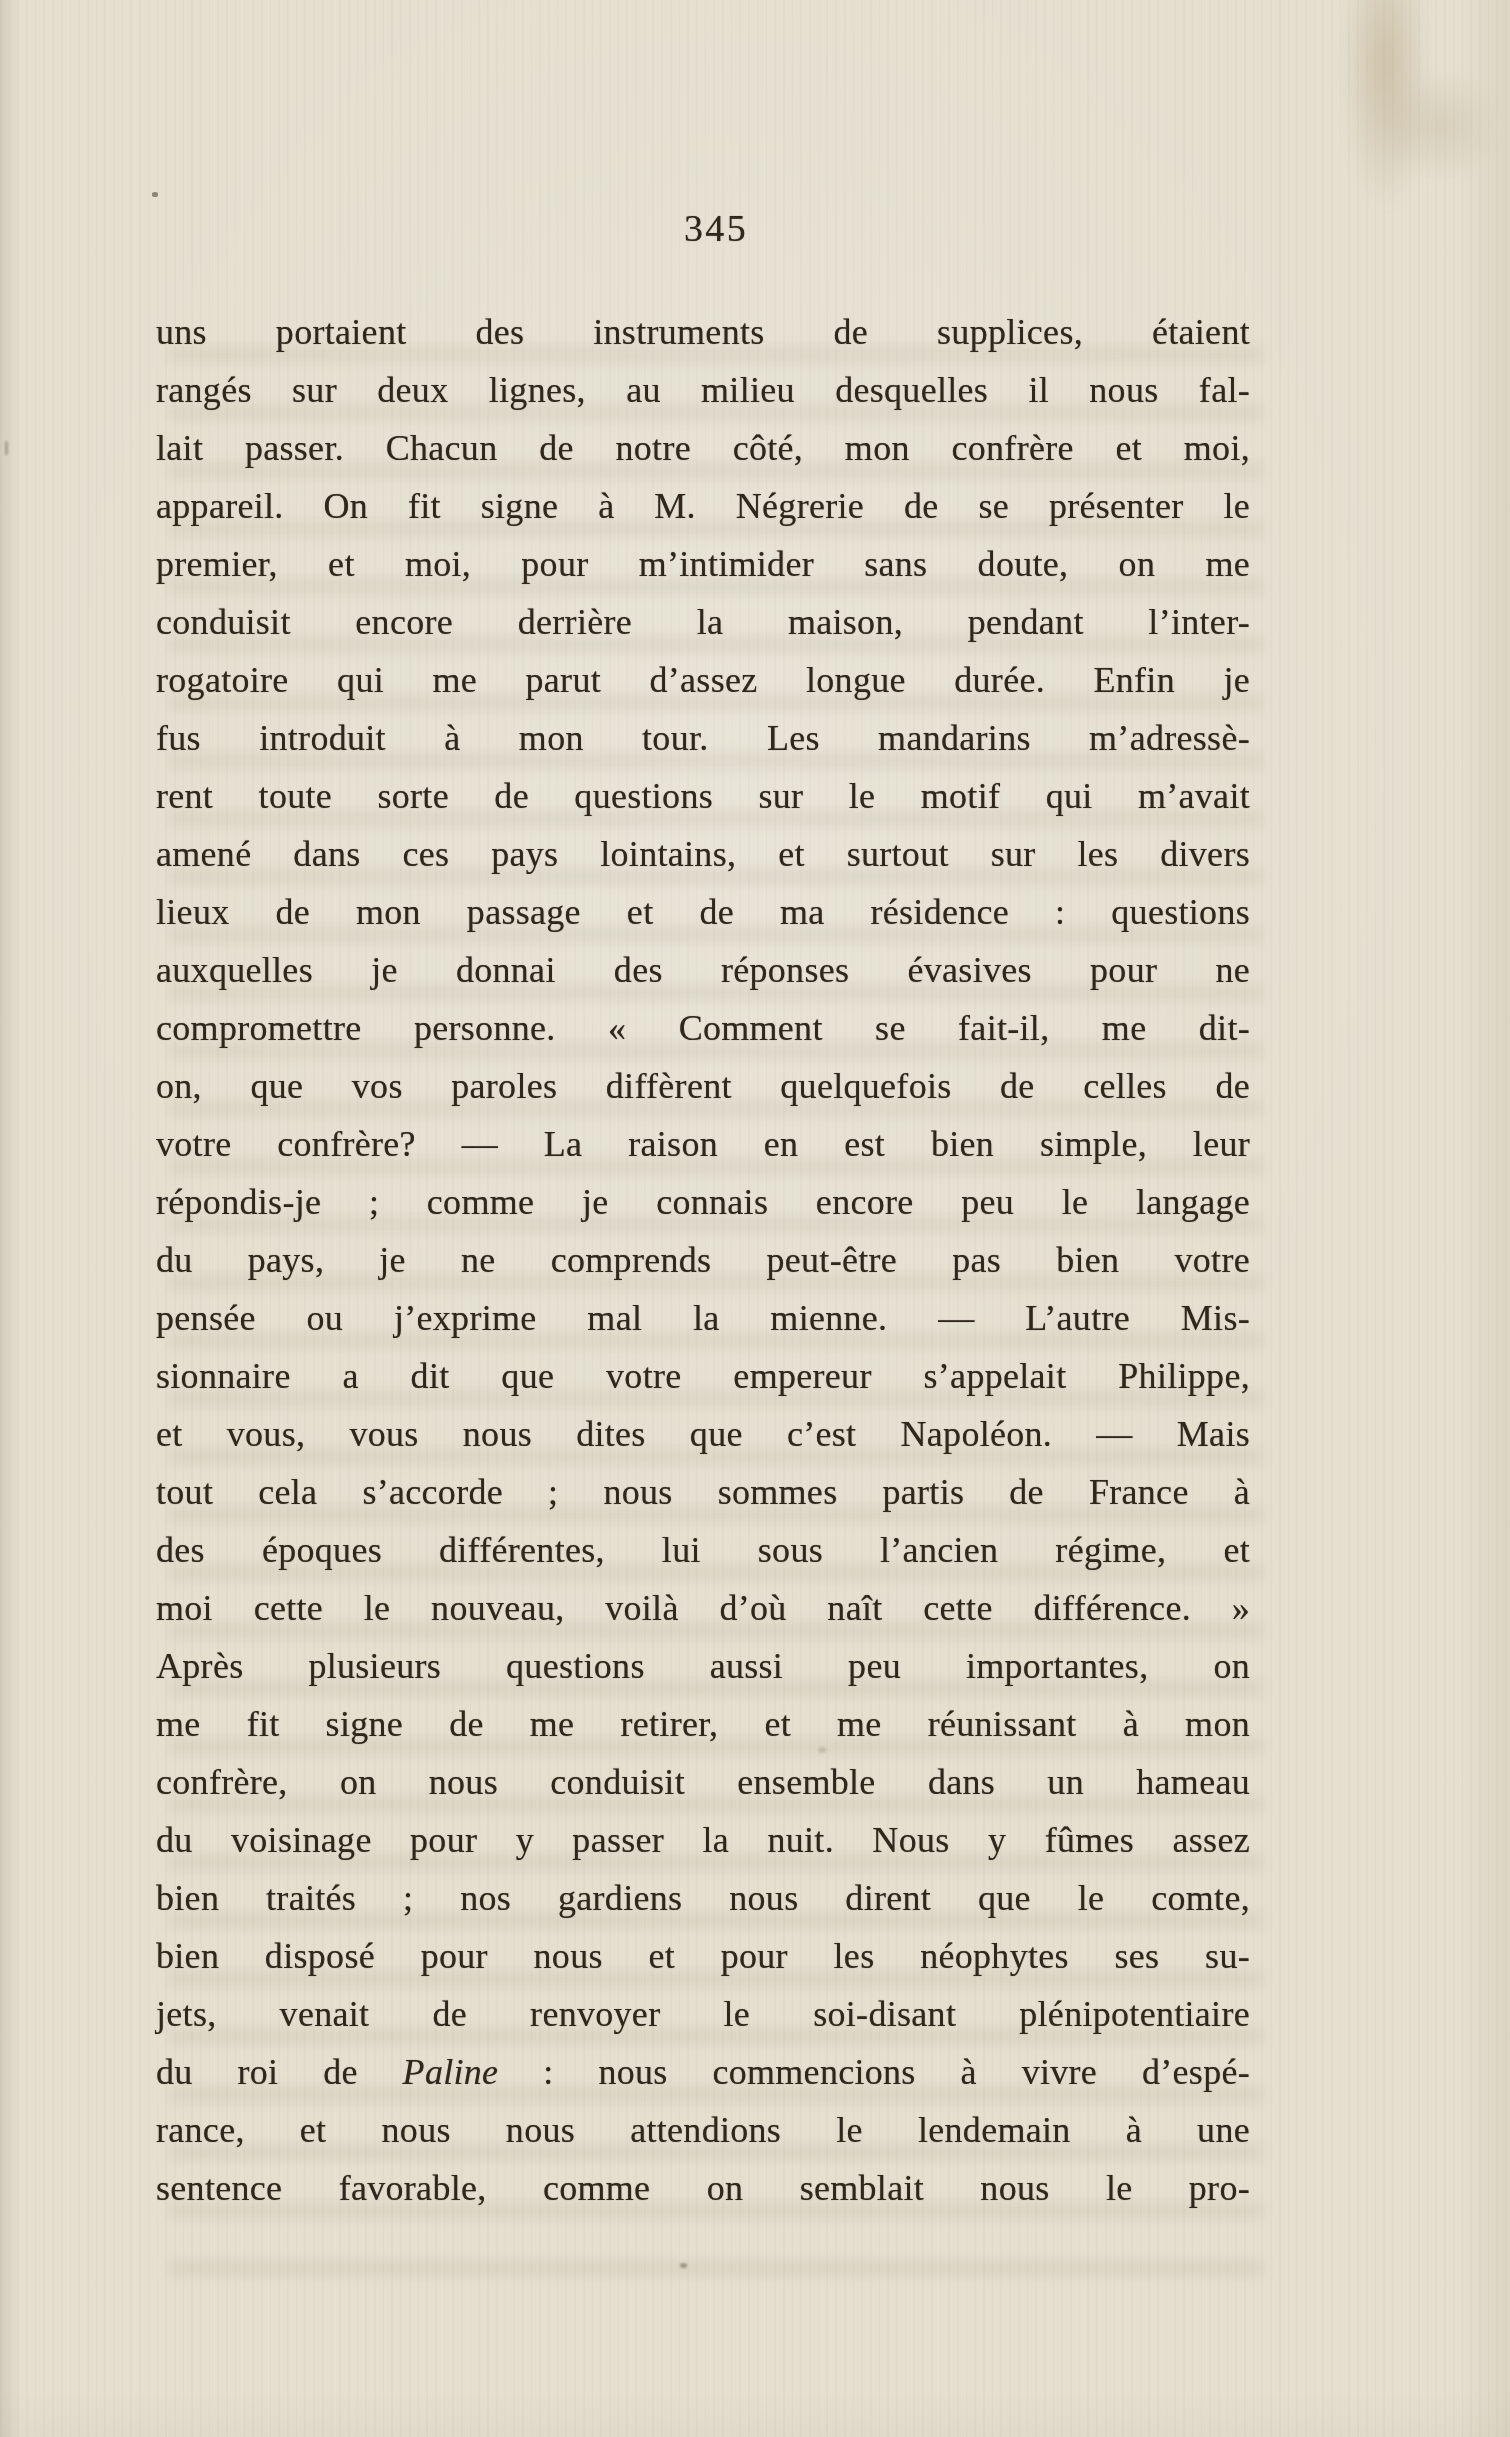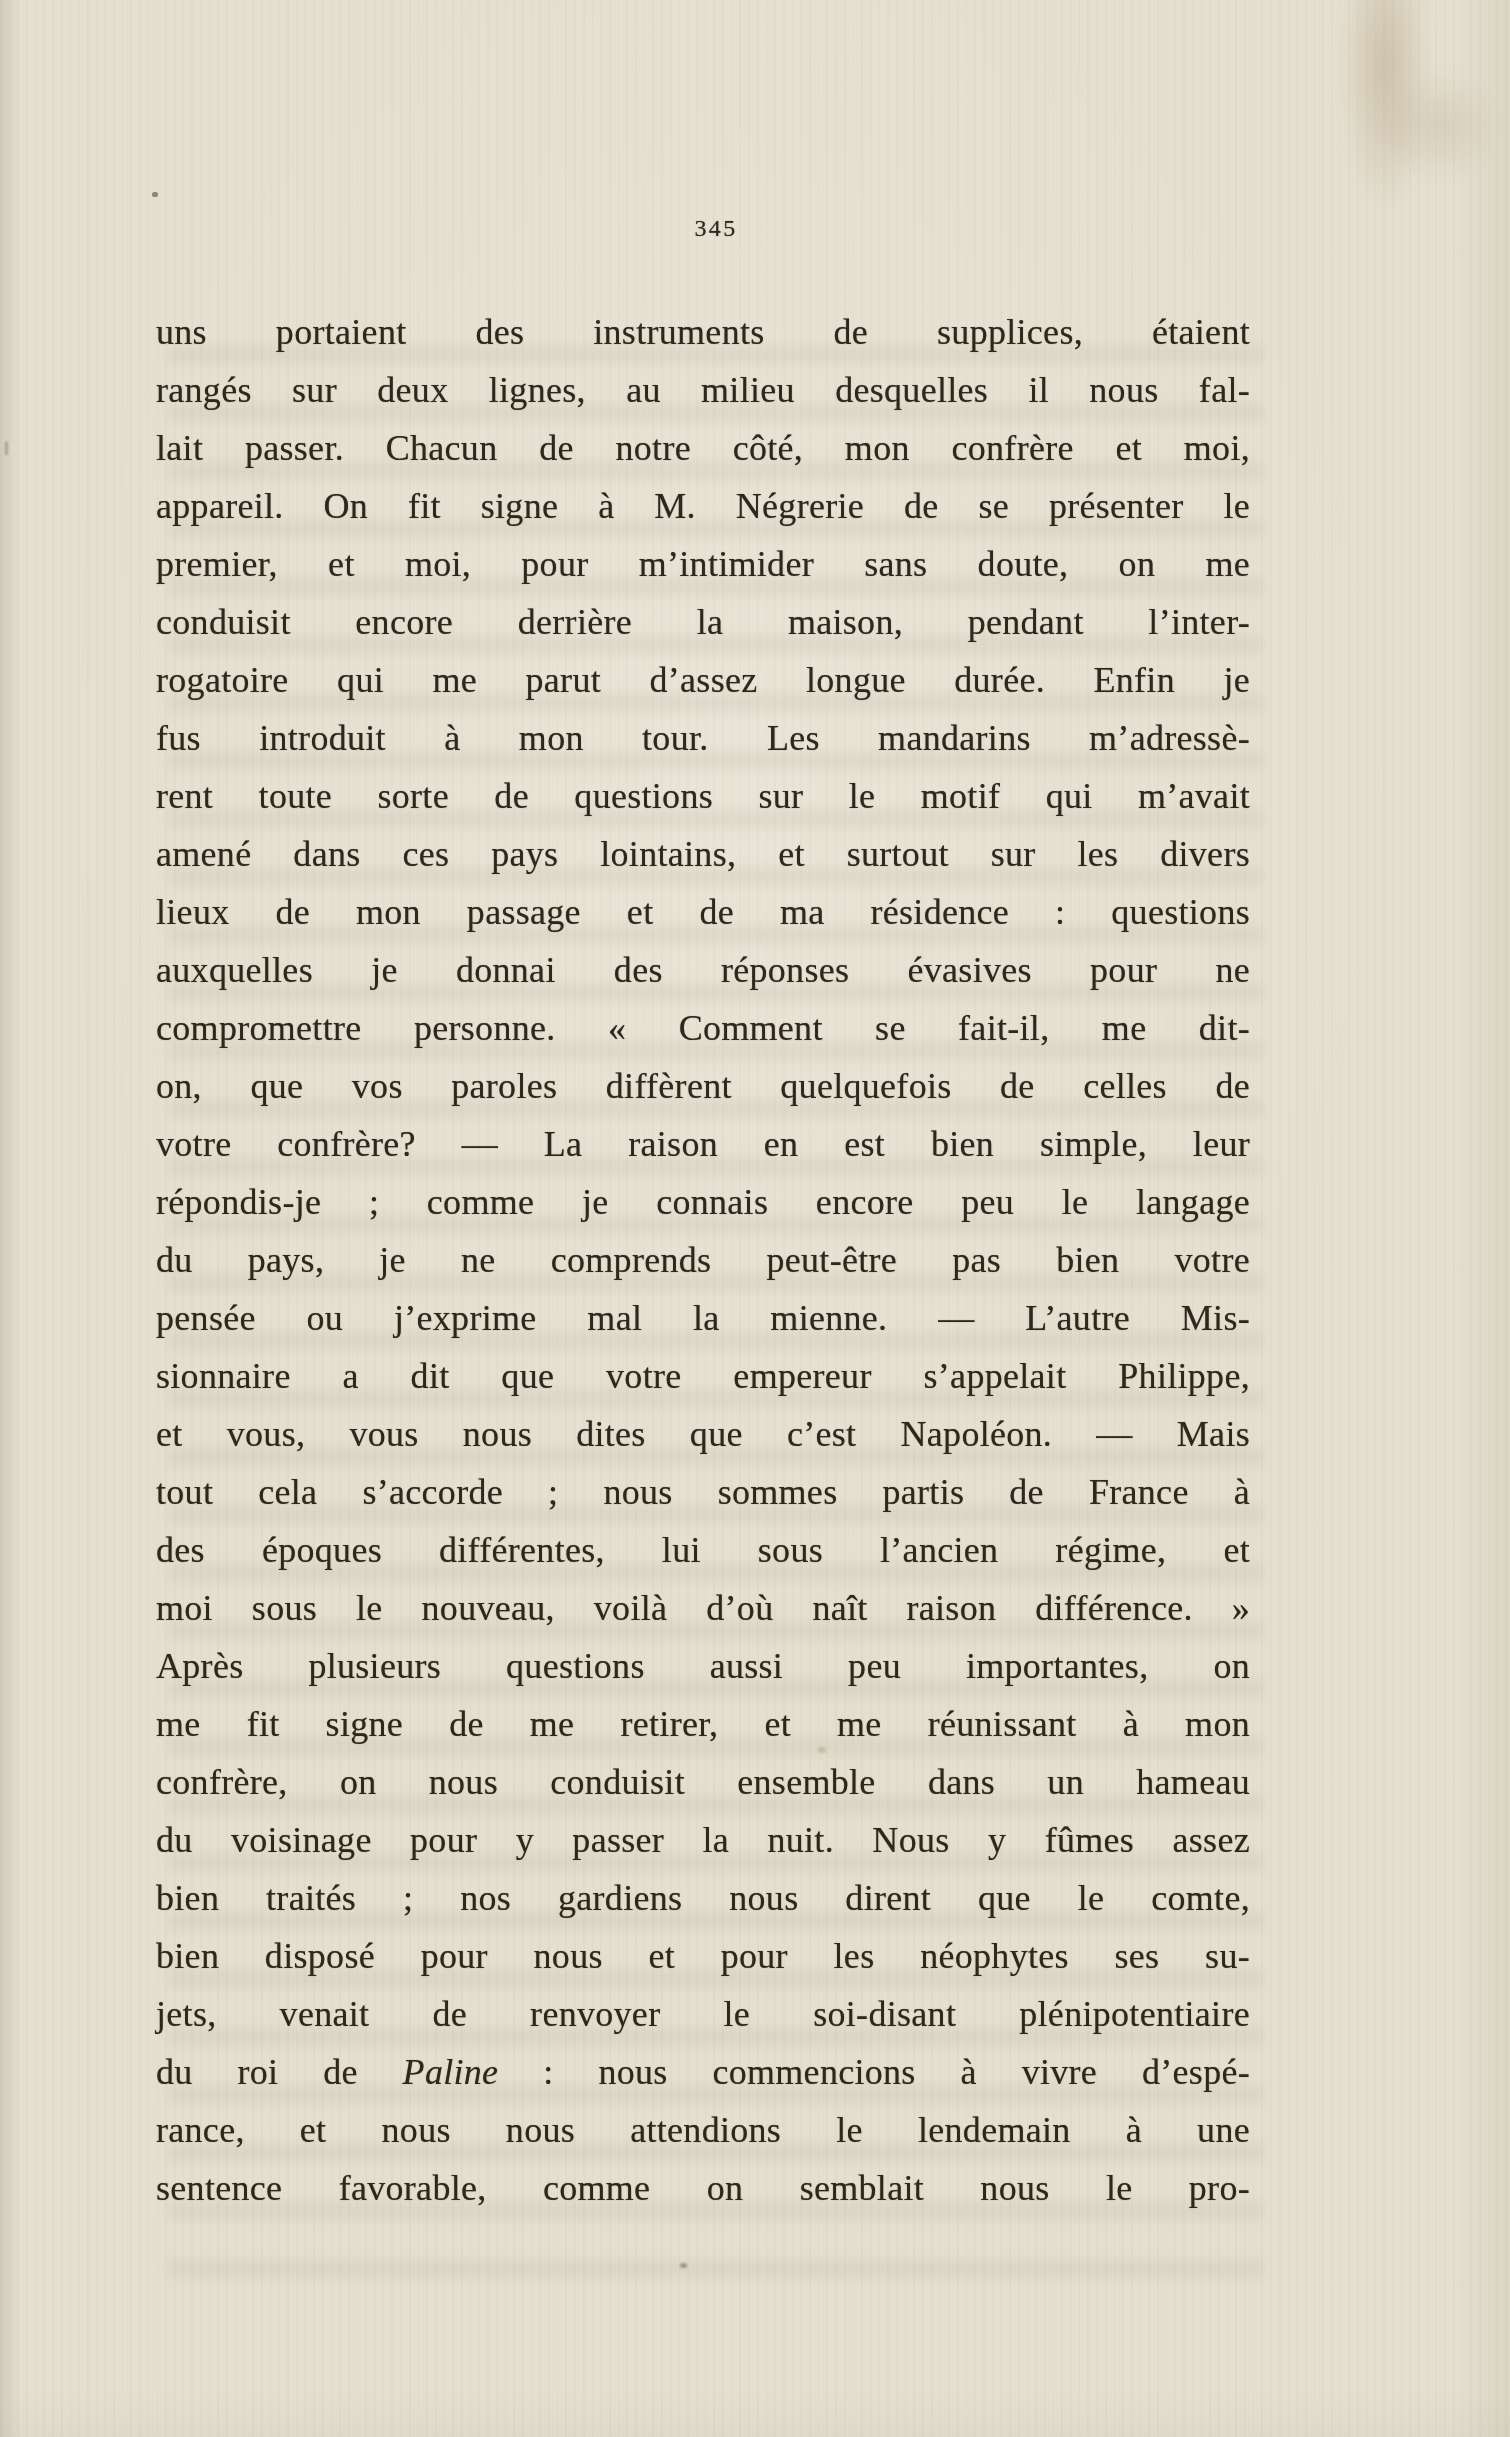--- a/index.html
+++ b/index.html
@@ -23,21 +23,21 @@
       #e4dfcf;
     font-family: "Liberation Serif", serif;
     color: #2f271c;
   }
   .page-number {
     position: absolute;
     left: 169px;
     top: 201px;
     width: 1094px;
     text-align: center;
-    font-size: 24px;
+    font-size: 38px;
     line-height: 55px;
     letter-spacing: 2.4px;
     text-shadow: 0 0 1.1px rgba(47,39,28,0.6);
   }
   .text-block {
     position: absolute;
     left: 156px;
     top: 303px;
     width: 1094px;
     font-size: 36px;
@@ -116,21 +116,21 @@
       <div class="line">compromettre personne. « Comment se fait-il, me dit-</div>
       <div class="line">on, que vos paroles diffèrent quelquefois de celles de</div>
       <div class="line">votre confrère? — La raison en est bien simple, leur</div>
       <div class="line">répondis-je ; comme je connais encore peu le langage</div>
       <div class="line">du pays, je ne comprends peut-être pas bien votre</div>
       <div class="line">pensée ou j’exprime mal la mienne. — L’autre Mis-</div>
       <div class="line">sionnaire a dit que votre empereur s’appelait Philippe,</div>
       <div class="line">et vous, vous nous dites que c’est Napoléon. — Mais</div>
       <div class="line">tout cela s’accorde ; nous sommes partis de France à</div>
       <div class="line">des époques différentes, lui sous l’ancien régime, et</div>
-      <div class="line">moi sous le nouveau, voilà d’où naît raison différence. »</div>
+      <div class="line">moi cette le nouveau, voilà d’où naît cette différence. »</div>
       <div class="line">Après plusieurs questions aussi peu importantes, on</div>
       <div class="line">me fit signe de me retirer, et me réunissant à mon</div>
       <div class="line">confrère, on nous conduisit ensemble dans un hameau</div>
       <div class="line">du voisinage pour y passer la nuit. Nous y fûmes assez</div>
       <div class="line">bien traités ; nos gardiens nous dirent que le comte,</div>
       <div class="line">bien disposé pour nous et pour les néophytes ses su-</div>
       <div class="line">jets, venait de renvoyer le soi-disant plénipotentiaire</div>
       <div class="line"><span>du roi de </span><span class="italic">Paline</span><span> : nous commencions à vivre d’espé-</span></div>
       <div class="line">rance, et nous nous attendions le lendemain à une</div>
       <div class="line">sentence favorable, comme on semblait nous le pro-</div>

